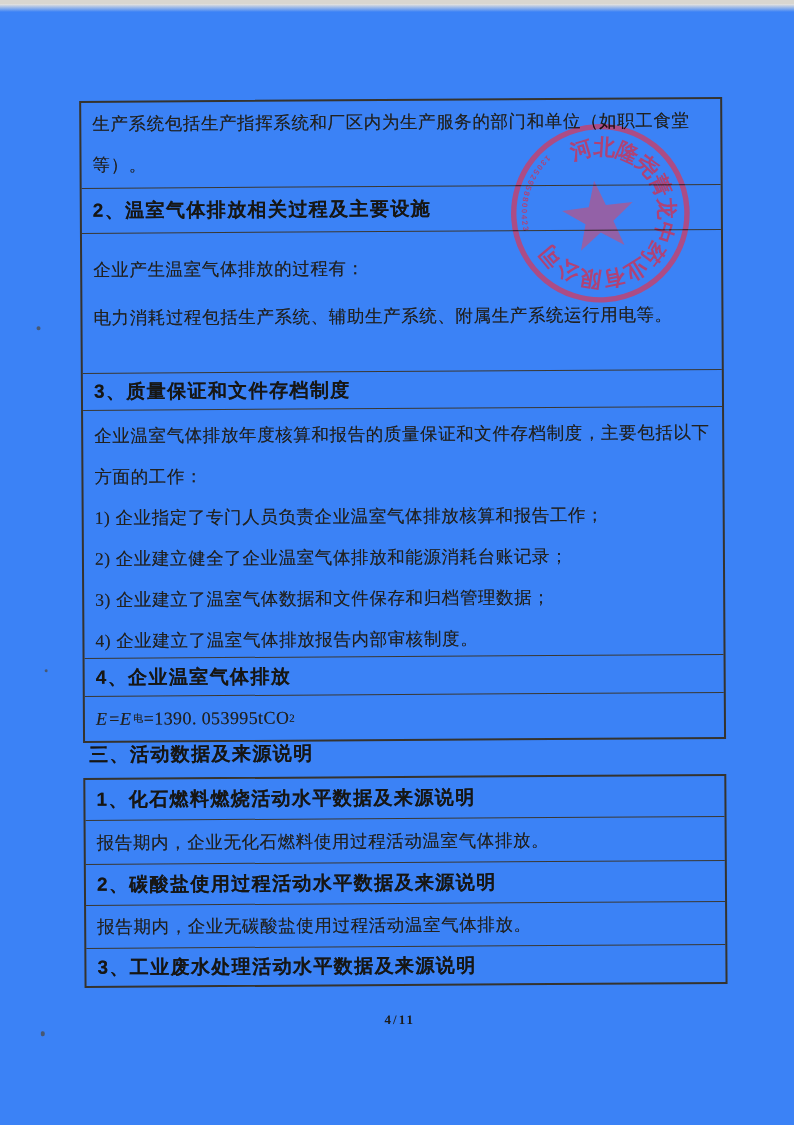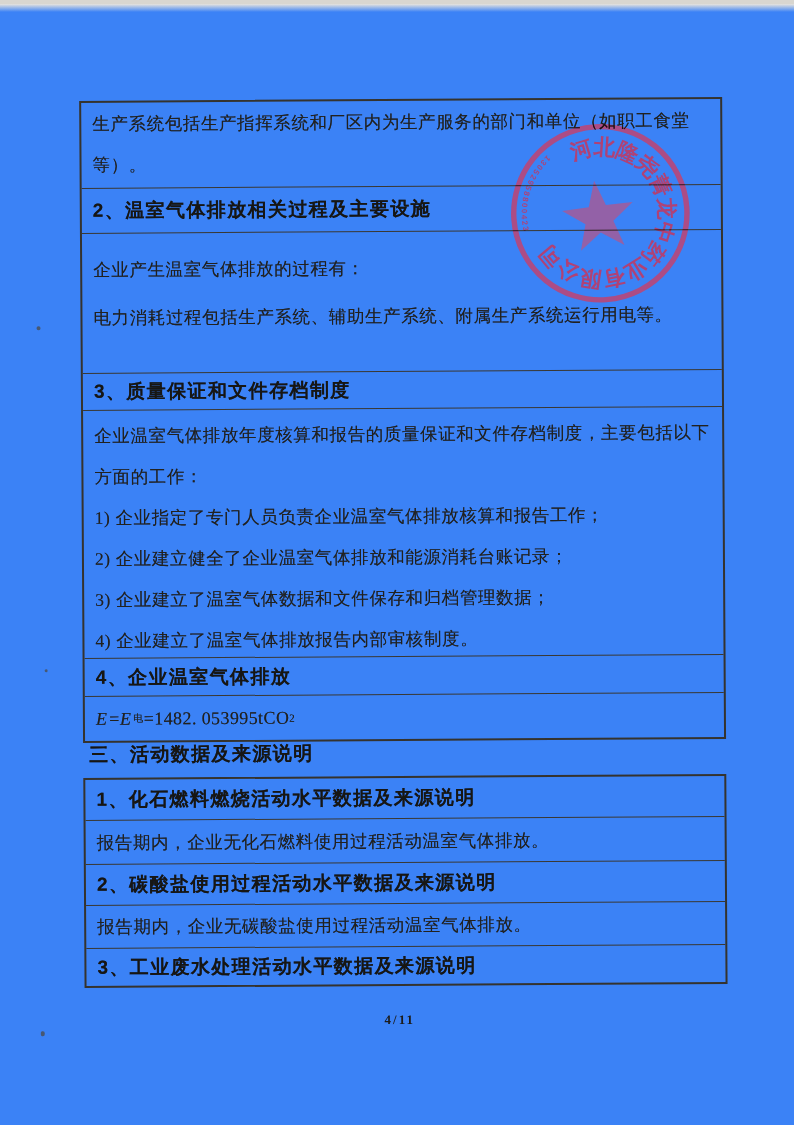--- a/index.html
+++ b/index.html
@@ -97,21 +97,21 @@
 
       <div class="row hdr heiti h38">
         <span>4、企业温室气体排放</span>
       </div>
 
       <div class="row body-line songti formula h45">
         <span class="it">E</span>
           <span> =</span>
           <span class="it">E</span>
           <sub class="cjk">电</sub>
-          <span>=1482. 053995tCO</span>
+          <span>=1390. 053995tCO</span>
           <sub>2</sub>
       </div>
     </div>
 
     <div class="part3-heading heiti">三、活动数据及来源说明</div>
 
     <div class="tbl tbl2">
       <div class="row hdr heiti h40">
         <span>1、化石燃料燃烧活动水平数据及来源说明</span>
       </div>

